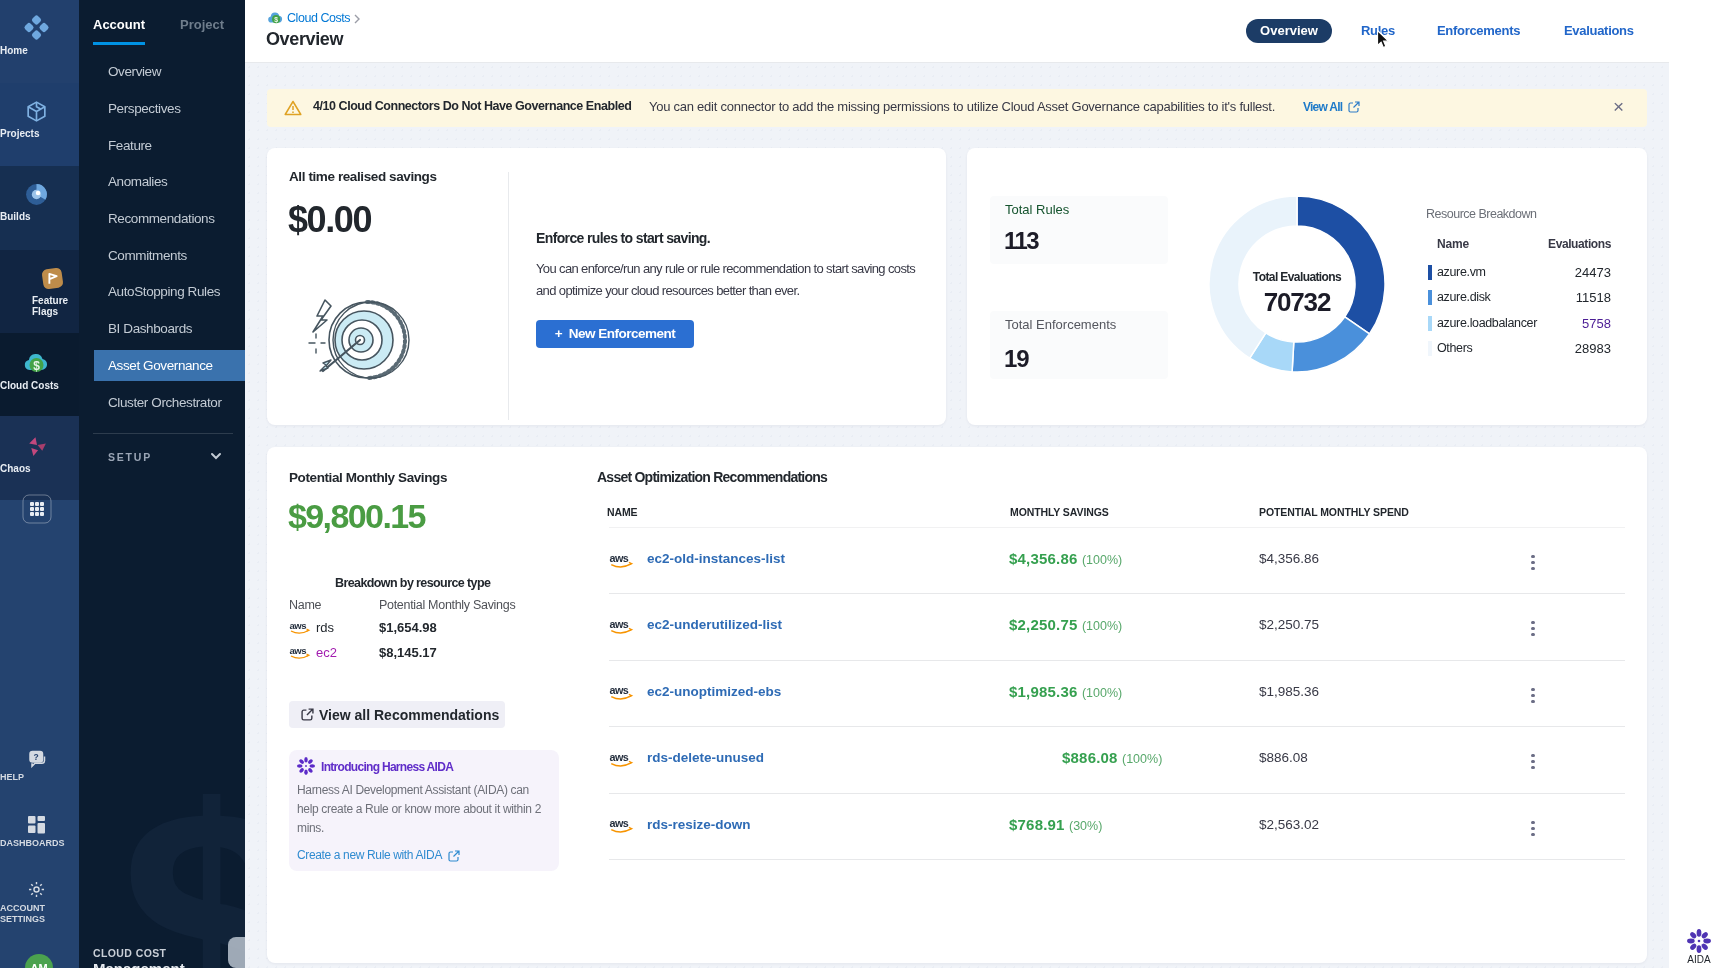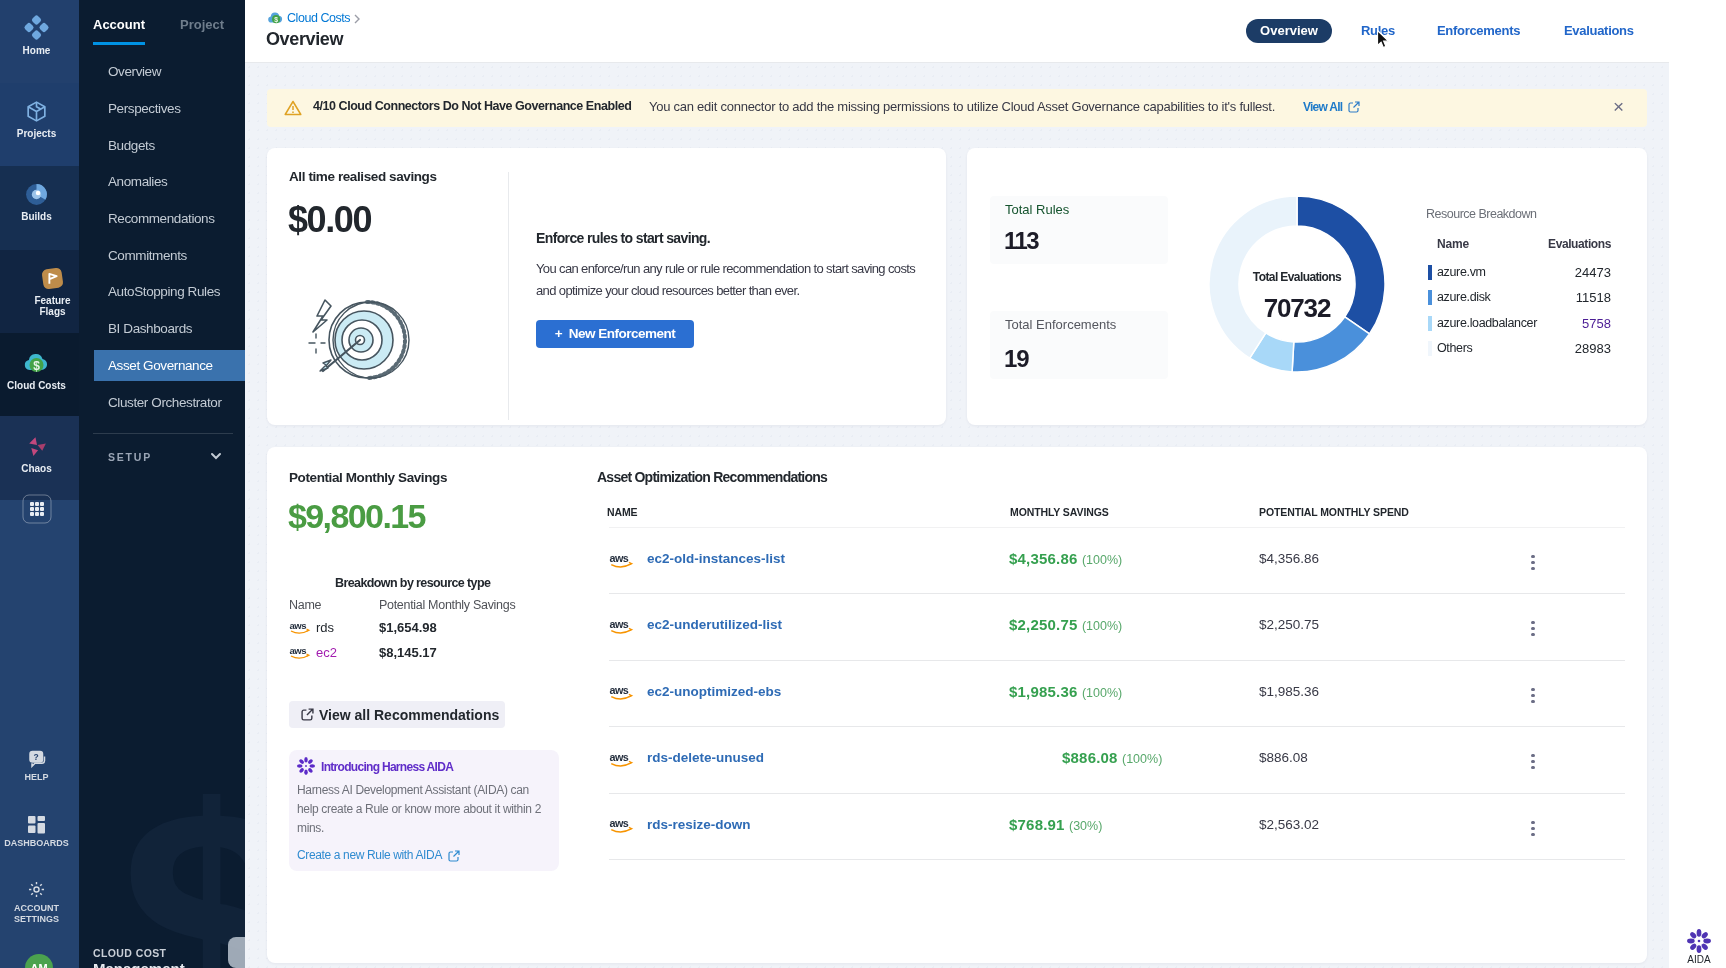--- a/index.html
+++ b/index.html
@@ -1,20 +1,20 @@
 <!DOCTYPE html>
 <html><head><meta charset="utf-8">
 <style>
 *{margin:0;padding:0;box-sizing:border-box;font-family:"Liberation Sans",sans-serif;}
 html,body{width:1726px;height:968px;overflow:hidden;background:#fff;position:relative;}
 .abs{position:absolute;}
 
 #rail{left:0;top:0;width:79px;height:968px;background:#24436F;}
 .blk{position:absolute;left:0;width:79px;}
-.mod{position:absolute;left:0;width:73px;text-align:center;color:#E8EDF3;font-size:10px;font-weight:700;}
+.mod{position:absolute;left:0;width:73px;text-align:left;color:#E8EDF3;font-size:10px;font-weight:700;}
 .mod svg{display:block;margin:0 auto 4px;}
 
 #side{left:79px;top:0;width:166px;height:968px;background:#0B1C30;overflow:hidden;}
 .mi{position:absolute;left:29px;color:#C3CBD4;font-size:13.5px;letter-spacing:-0.4px;white-space:nowrap;}
 
 #gutter{left:1669px;top:0;width:57px;height:968px;background:#fff;}
 #header{left:245px;top:0;width:1424px;height:63px;background:#fff;border-bottom:1px solid #E7E9EC;}
 #content{left:245px;top:63px;width:1424px;height:905px;background:#F0F3F8;background-image:radial-gradient(#E9EDF4 1px,transparent 1px);background-size:9px 9px;}
 .card{position:absolute;background:#fff;border-radius:8px;box-shadow:0 1px 3px rgba(40,41,61,.06);}
 .navlink{position:absolute;top:23px;font-size:13px;font-weight:700;color:#2166C9;letter-spacing:-0.3px;}
@@ -122,21 +122,21 @@
     </svg>
 ACCOUNT<br>SETTINGS</div>
 <div class="abs" style="left:25px;top:954px;width:28px;height:28px;border-radius:50%;background:#4BA24E;color:#fff;font-size:11px;font-weight:700;text-align:center;line-height:28px;">AM</div>
 <div class="abs" style="left:79px;top:0;width:166px;height:968px;overflow:hidden;">
 <div class="abs" style="left:40px;top:760px;font-size:330px;font-weight:700;color:#112339;line-height:330px;">$</div>
 <div class="abs" style="left:14px;top:17px;color:#FFFFFF;font-size:13px;font-weight:700;">Account</div>
 <div class="abs" style="left:14px;top:42px;width:52px;height:2.5px;background:#0092E4;"></div>
 <div class="abs" style="left:101px;top:17px;color:#6F7D8C;font-size:13px;font-weight:700;">Project</div>
 <div class="mi" style="top:64px;">Overview</div>
 <div class="mi" style="top:101px;">Perspectives</div>
-<div class="mi" style="top:138px;">Budgets</div>
+<div class="mi" style="top:138px;">Feature</div>
 <div class="mi" style="top:174px;">Anomalies</div>
 <div class="mi" style="top:211px;">Recommendations</div>
 <div class="mi" style="top:248px;">Commitments</div>
 <div class="mi" style="top:284px;">AutoStopping Rules</div>
 <div class="mi" style="top:321px;">BI Dashboards</div>
 <div class="abs" style="left:15px;top:350px;width:151px;height:31px;background:#3A72AD;"></div>
 <div class="mi" style="top:358px;color:#fff;">Asset Governance</div>
 <div class="mi" style="top:395px;">Cluster Orchestrator</div>
 <div class="abs" style="left:14px;top:433px;width:140px;height:1px;background:rgba(255,255,255,.14);"></div>
 <div class="abs" style="left:29px;top:451px;color:#9AA5B5;font-size:10.5px;font-weight:700;letter-spacing:1.8px;">SETUP</div>
@@ -210,21 +210,21 @@
 <div class="abs" style="left:990px;top:311px;width:178px;height:68px;background:#FAFBFC;border-radius:4px;"></div>
 <div class="abs" style="left:1005px;top:317px;color:#54565E;font-size:13px;font-weight:500;">Total Enforcements</div>
 <div class="abs" style="left:1004px;top:345px;color:#1C1C28;font-size:24px;font-weight:700;letter-spacing:-1.2px;">19</div>
 <svg class="abs" style="left:1202px;top:189px;" width="190" height="190" viewBox="0 0 190 190">
 <path d="M95.0 7.0 A88 88 0 0 1 167.5 144.9 L142.8 127.9 A58 58 0 0 0 95.0 37.0 Z" fill="#1D4FA4" stroke="#fff" stroke-width="1.5"></path>
 <path d="M167.5 144.9 A88 88 0 0 1 90.1 182.9 L91.8 152.9 A58 58 0 0 0 142.8 127.9 Z" fill="#4A90DB" stroke="#fff" stroke-width="1.5"></path>
 <path d="M90.1 182.9 A88 88 0 0 1 47.7 169.2 L63.8 143.9 A58 58 0 0 0 91.8 152.9 Z" fill="#A8D8F8" stroke="#fff" stroke-width="1.5"></path>
 <path d="M47.7 169.2 A88 88 0 0 1 95.0 7.0 L95.0 37.0 A58 58 0 0 0 63.8 143.9 Z" fill="#E9F3FB" stroke="#fff" stroke-width="1.5"></path>
 </svg>
 <div class="abs" style="left:1202px;top:270px;width:190px;text-align:center;color:#22272D;font-size:12px;font-weight:700;letter-spacing:-0.6px;">Total Evaluations</div>
-<div class="abs" style="left:1202px;top:293px;width:190px;text-align:center;color:#1C1C28;font-size:26px;font-weight:700;letter-spacing:-1.2px;">70732</div>
+<div class="abs" style="left:1202px;top:287px;width:190px;text-align:center;color:#1C1C28;font-size:26px;font-weight:700;letter-spacing:-1.2px;">70732</div>
 <div class="abs" style="left:1426px;top:207px;color:#6B6F77;font-size:12.5px;letter-spacing:-0.5px;">Resource Breakdown</div>
 <div class="abs" style="left:1437px;top:237px;color:#383946;font-size:12px;font-weight:700;letter-spacing:-0.2px;">Name</div>
 <div class="abs" style="left:1511px;top:237px;width:100px;text-align:right;color:#383946;font-size:12px;font-weight:700;letter-spacing:-0.4px;">Evaluations</div>
 <div class="abs" style="left:1428px;top:265px;width:4px;height:15px;background:#1D4FA4;"></div>
 <div class="abs" style="left:1437px;top:265px;color:#22272D;font-size:12.5px;letter-spacing:-0.35px;">azure.vm</div>
 <div class="abs" style="left:1511px;top:265px;width:100px;text-align:right;color:#22272D;font-size:13px;font-weight:500;">24473</div>
 <div class="abs" style="left:1428px;top:290px;width:4px;height:15px;background:#4A90DB;"></div>
 <div class="abs" style="left:1437px;top:290px;color:#22272D;font-size:12.5px;letter-spacing:-0.35px;">azure.disk</div>
 <div class="abs" style="left:1511px;top:290px;width:100px;text-align:right;color:#22272D;font-size:13px;font-weight:500;">11518</div>
 <div class="abs" style="left:1428px;top:316px;width:4px;height:15px;background:#A8D8F8;"></div>

